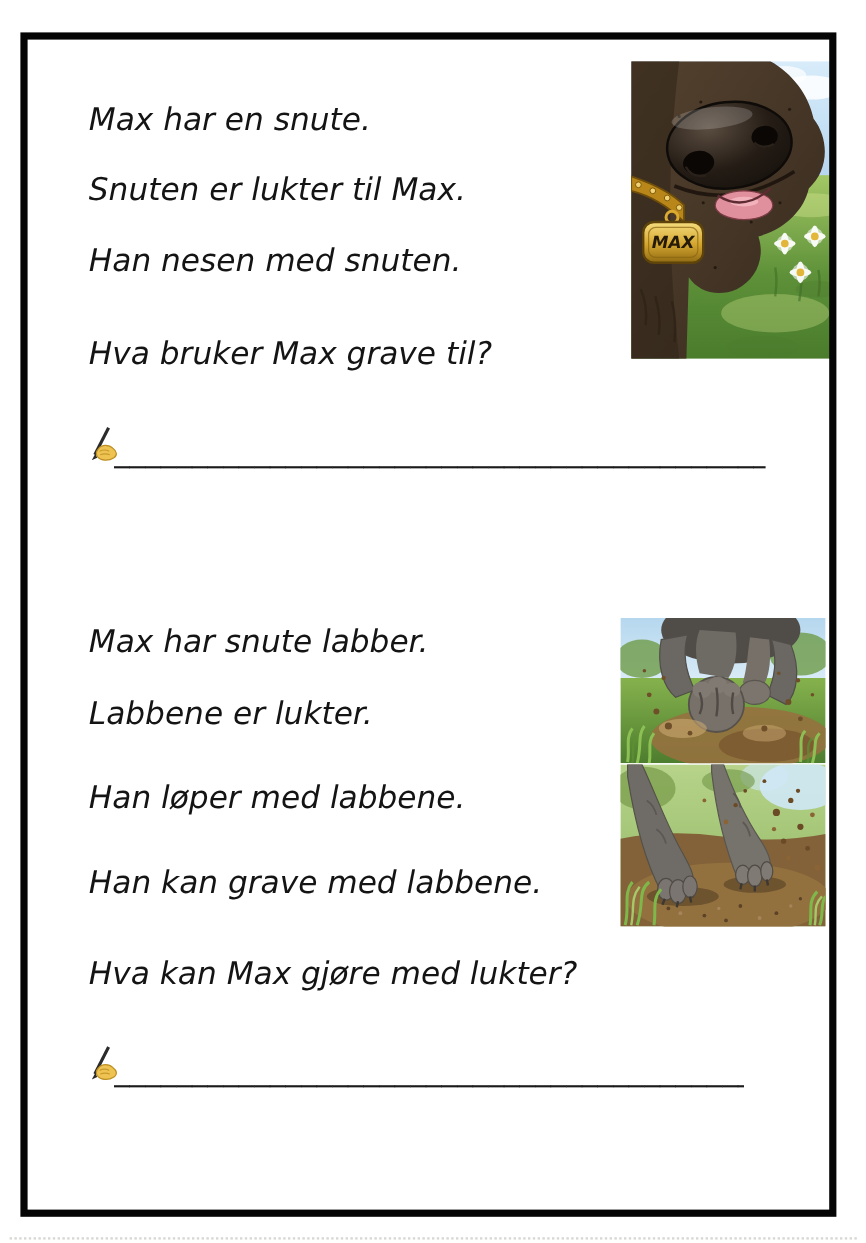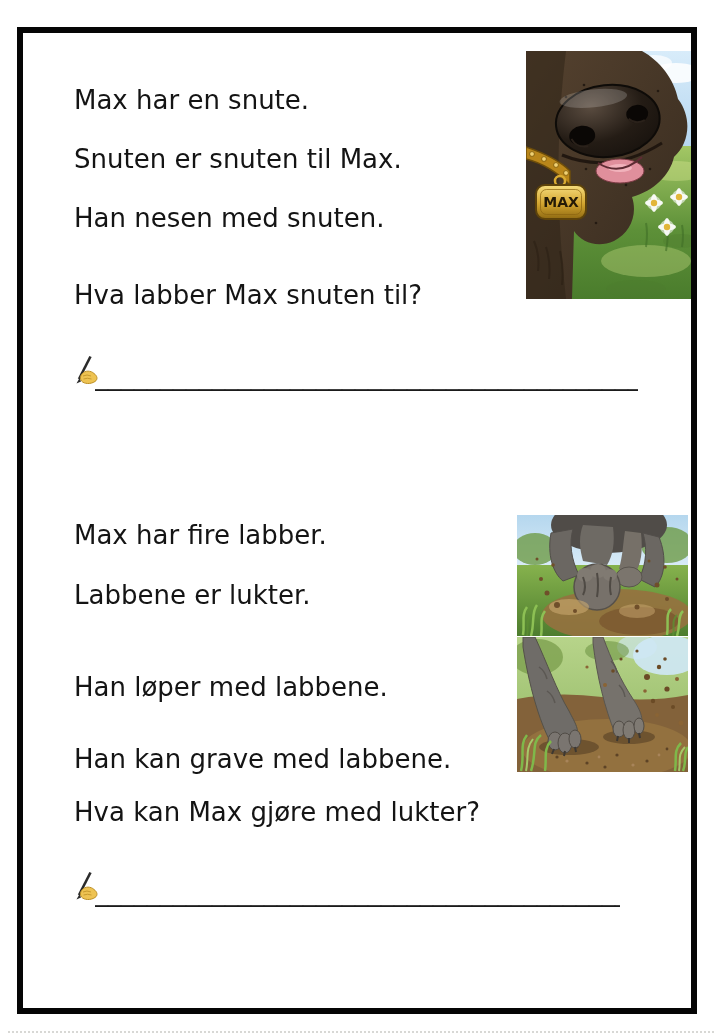--- a/index.html
+++ b/index.html
@@ -1,18 +1,18 @@
 <!DOCTYPE html>
 <html><head>
 <meta charset="utf-8">
 <style>
   html,body { margin:0; padding:0; background:#ffffff; }
   .page {
     position:relative; width:722px; height:1036px; background:#ffffff;
-    overflow:hidden; font-family:"DejaVu Sans","Liberation Sans",sans-serif;
+    overflow:hidden; font-family:"DejaVu Sans","Liberation Sans",sans-serif;font-style:italic;
   }
   .frame {
     position:absolute; left:17px; top:27px; width:680px; height:987px;
     border:6px solid #050505; box-sizing:border-box; z-index:6; pointer-events:none;
   }
   .stmt {
     position:absolute; left:74px; font-size:26px; line-height:1;
     color:#141414; white-space:nowrap; z-index:2;
   }
   .answer-row { position:absolute; left:74px; width:580px; height:46px; z-index:2; }
@@ -34,23 +34,23 @@
   }
 </style>
 </head>
 <body>
 
 <div class="page">
 
   <div class="frame"></div>
 
   <div class="stmt" style="top:87px">Max har en snute.</div>
-  <div class="stmt" style="top:146px">Snuten er snuten til Max.</div>
+  <div class="stmt" style="top:146px">Snuten er lukter til Max.</div>
   <div class="stmt" style="top:205px">Han nesen med snuten.</div>
-  <div class="stmt" style="top:282px">Hva labber Max snuten til?</div>
+  <div class="stmt" style="top:282px">Hva bruker Max grave til?</div>
 
   <div class="answer-row" style="top:355px">
     <svg class="hand-icon" viewBox="0 0 26 30">
       <line x1="16.5" y1="1.5" x2="5" y2="24" stroke="#2b2b2b" stroke-width="2.6"></line>
       <path d="M5.5 23 L2.5 28.5 L7 26.5 Z" fill="#2b2b2b"></path>
       <path d="M8 19 C11 15 17 15.5 20 18.5 C23.5 21 24 24.5 21 26.5 C16.5 29.5 10 29 7.5 26 C5.8 23.7 6.2 21 8 19 Z" fill="#eec352" stroke="#bd8f23" stroke-width="1"></path>
       <path d="M9 21 Q13 19 17 21" stroke="#c79a2e" stroke-width="1" fill="none"></path>
       <path d="M9.5 24 Q13.5 22.5 17.5 24" stroke="#c79a2e" stroke-width="1" fill="none"></path>
     </svg>
     <span class="rule-line rule-w1">________________________________________________________</span>
@@ -149,24 +149,24 @@
         <circle cx="40" cy="122" r="2.4"></circle>
     </g>
     <circle cx="34" cy="130" r="5" fill="none" stroke="#d9ab32" stroke-width="2.5"></circle>
 
     <rect x="10" y="134" width="50" height="34" rx="9" fill="url(#goldG)" stroke="#5e430a" stroke-width="2"></rect>
     <rect x="14.5" y="138.5" width="41" height="25" rx="6" fill="none" stroke="#8a6410" stroke-width="1" opacity="0.7"></rect>
     <text class="max-tag-text" x="35" y="156" text-anchor="middle">MAX</text>
     <path d="M8 190 q6 14 4 30 M20 196 q5 16 3 32 M34 200 q4 18 2 34" stroke="#2c2014" stroke-width="2" fill="none" opacity="0.6"></path>
   </svg>
 
-  <div class="stmt" style="top:522px">Max har fire labber.</div>
+  <div class="stmt" style="top:522px">Max har snute labber.</div>
   <div class="stmt" style="top:582px">Labbene er lukter.</div>
-  <div class="stmt" style="top:674px">Han løper med labbene.</div>
-  <div class="stmt" style="top:746px">Han kan grave med labbene.</div>
+  <div class="stmt" style="top:652px">Han løper med labbene.</div>
+  <div class="stmt" style="top:723px">Han kan grave med labbene.</div>
   <div class="stmt" style="top:799px">Hva kan Max gjøre med lukter?</div>
 
   <div class="answer-row" style="top:871px">
     <svg class="hand-icon" viewBox="0 0 26 30">
       <line x1="16.5" y1="1.5" x2="5" y2="24" stroke="#2b2b2b" stroke-width="2.6"></line>
       <path d="M5.5 23 L2.5 28.5 L7 26.5 Z" fill="#2b2b2b"></path>
       <path d="M8 19 C11 15 17 15.5 20 18.5 C23.5 21 24 24.5 21 26.5 C16.5 29.5 10 29 7.5 26 C5.8 23.7 6.2 21 8 19 Z" fill="#eec352" stroke="#bd8f23" stroke-width="1"></path>
       <path d="M9 21 Q13 19 17 21" stroke="#c79a2e" stroke-width="1" fill="none"></path>
       <path d="M9.5 24 Q13.5 22.5 17.5 24" stroke="#c79a2e" stroke-width="1" fill="none"></path>
     </svg>

